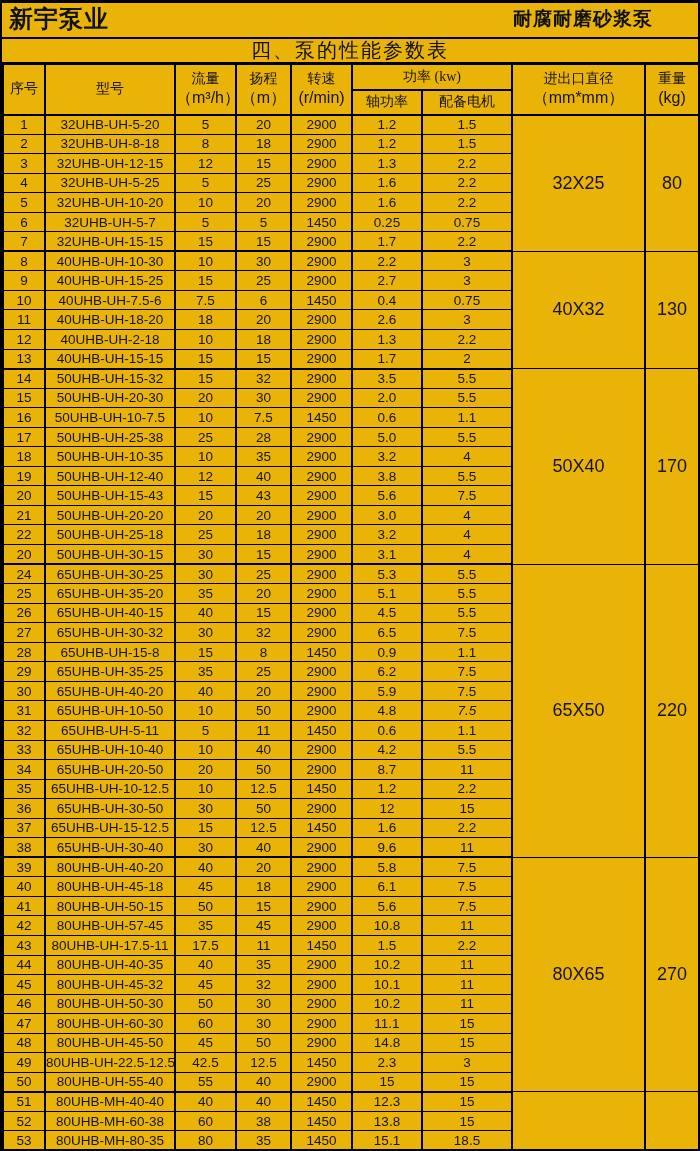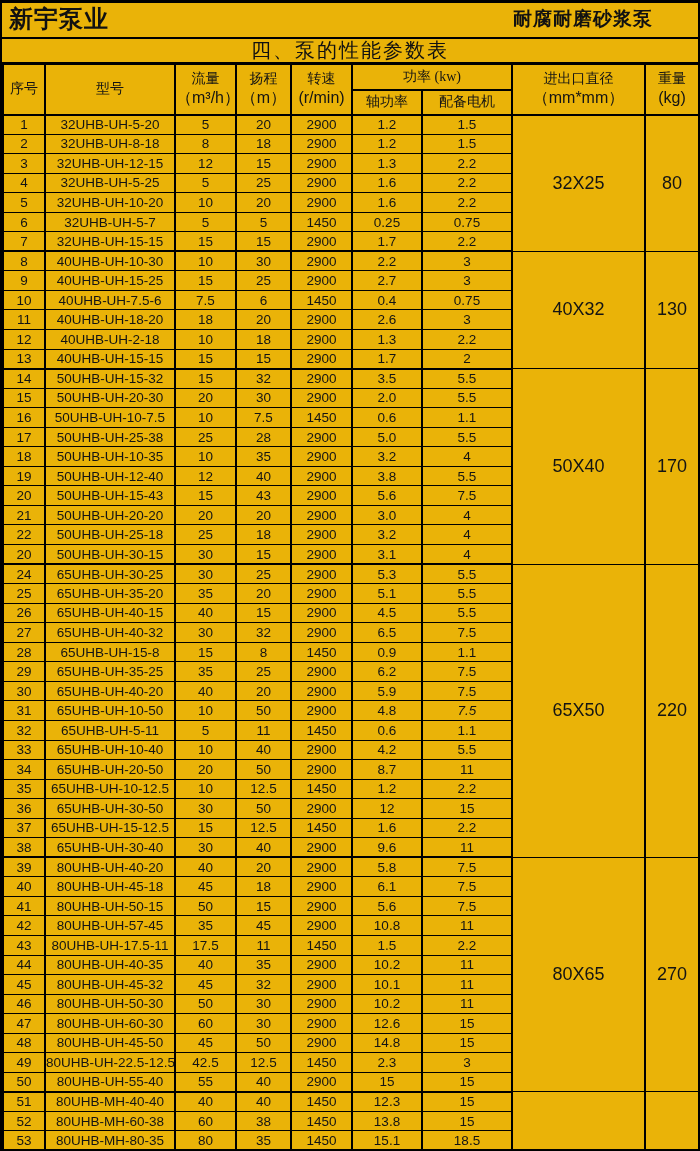--- a/index.html
+++ b/index.html
@@ -364,21 +364,21 @@
           <td class="c-no">26</td>
           <td class="c-model">65UHB-UH-40-15</td>
           <td class="c-flow">40</td>
           <td class="c-head">15</td>
           <td class="c-speed">2900</td>
           <td class="c-shaft">4.5</td>
           <td class="c-motor">5.5</td>
         </tr>
         <tr>
           <td class="c-no">27</td>
-          <td class="c-model">65UHB-UH-40-32</td>
+          <td class="c-model">65UHB-UH-30-32</td>
           <td class="c-flow">30</td>
           <td class="c-head">32</td>
           <td class="c-speed">2900</td>
           <td class="c-shaft">6.5</td>
           <td class="c-motor">7.5</td>
         </tr>
         <tr>
           <td class="c-no">28</td>
           <td class="c-model">65UHB-UH-15-8</td>
           <td class="c-flow">15</td>
@@ -550,21 +550,21 @@
           <td class="c-speed">2900</td>
           <td class="c-shaft">10.2</td>
           <td class="c-motor">11</td>
         </tr>
         <tr>
           <td class="c-no">47</td>
           <td class="c-model">80UHB-UH-60-30</td>
           <td class="c-flow">60</td>
           <td class="c-head">30</td>
           <td class="c-speed">2900</td>
-          <td class="c-shaft">12.6</td>
+          <td class="c-shaft">11.1</td>
           <td class="c-motor">15</td>
         </tr>
         <tr>
           <td class="c-no">48</td>
           <td class="c-model">80UHB-UH-45-50</td>
           <td class="c-flow">45</td>
           <td class="c-head">50</td>
           <td class="c-speed">2900</td>
           <td class="c-shaft">14.8</td>
           <td class="c-motor">15</td>

